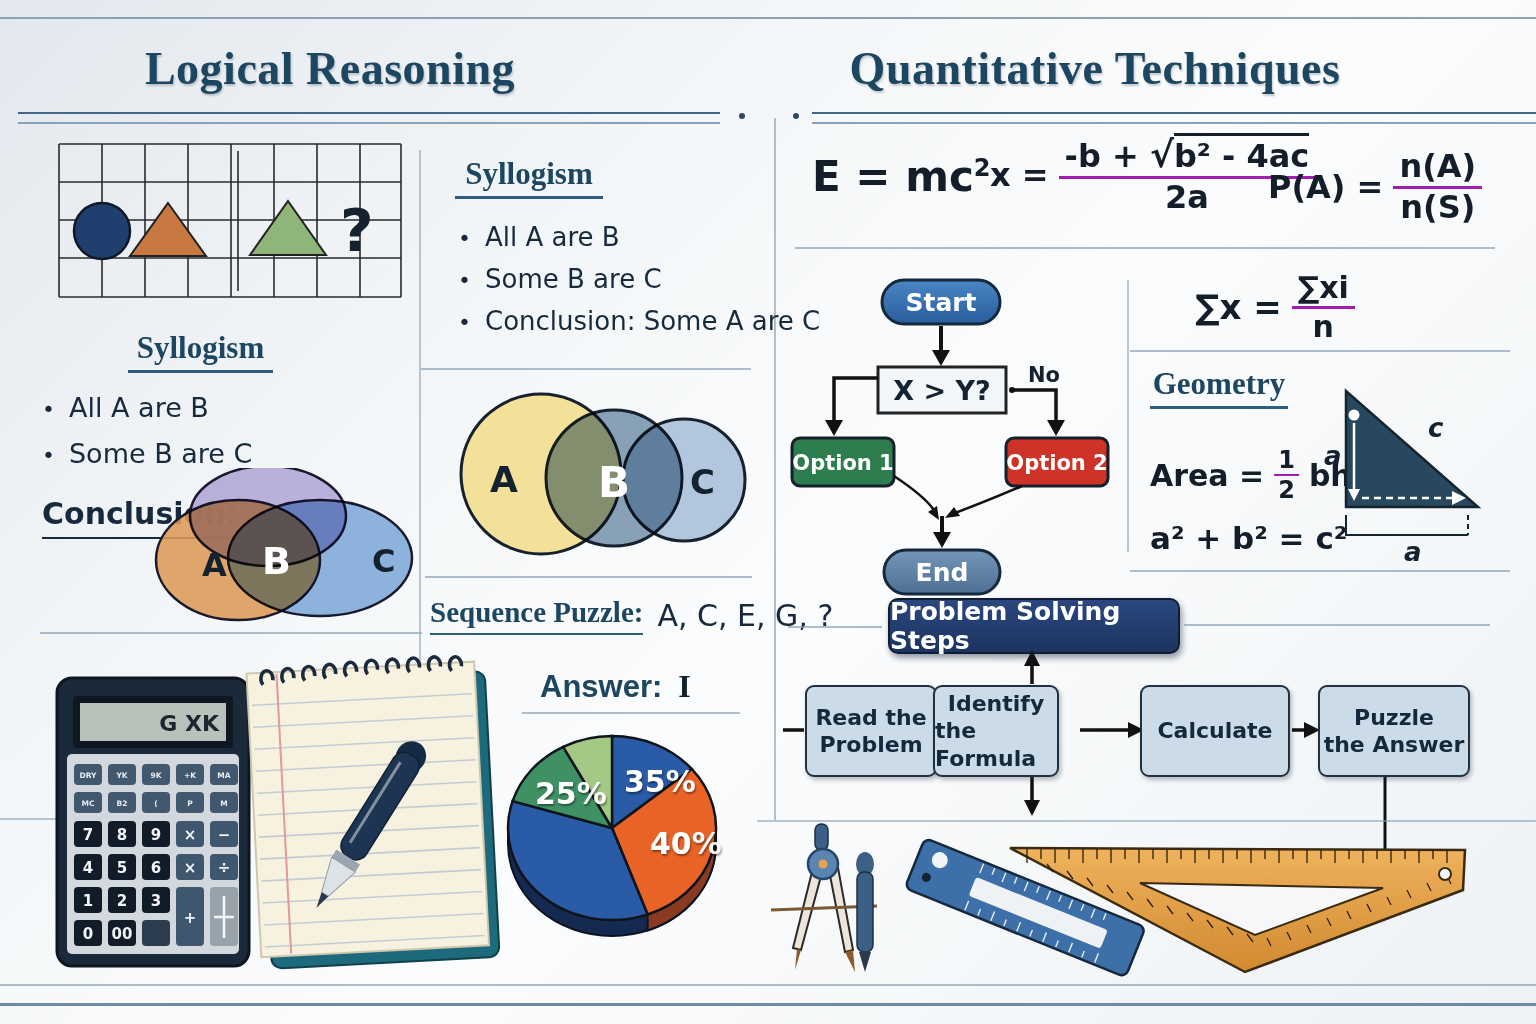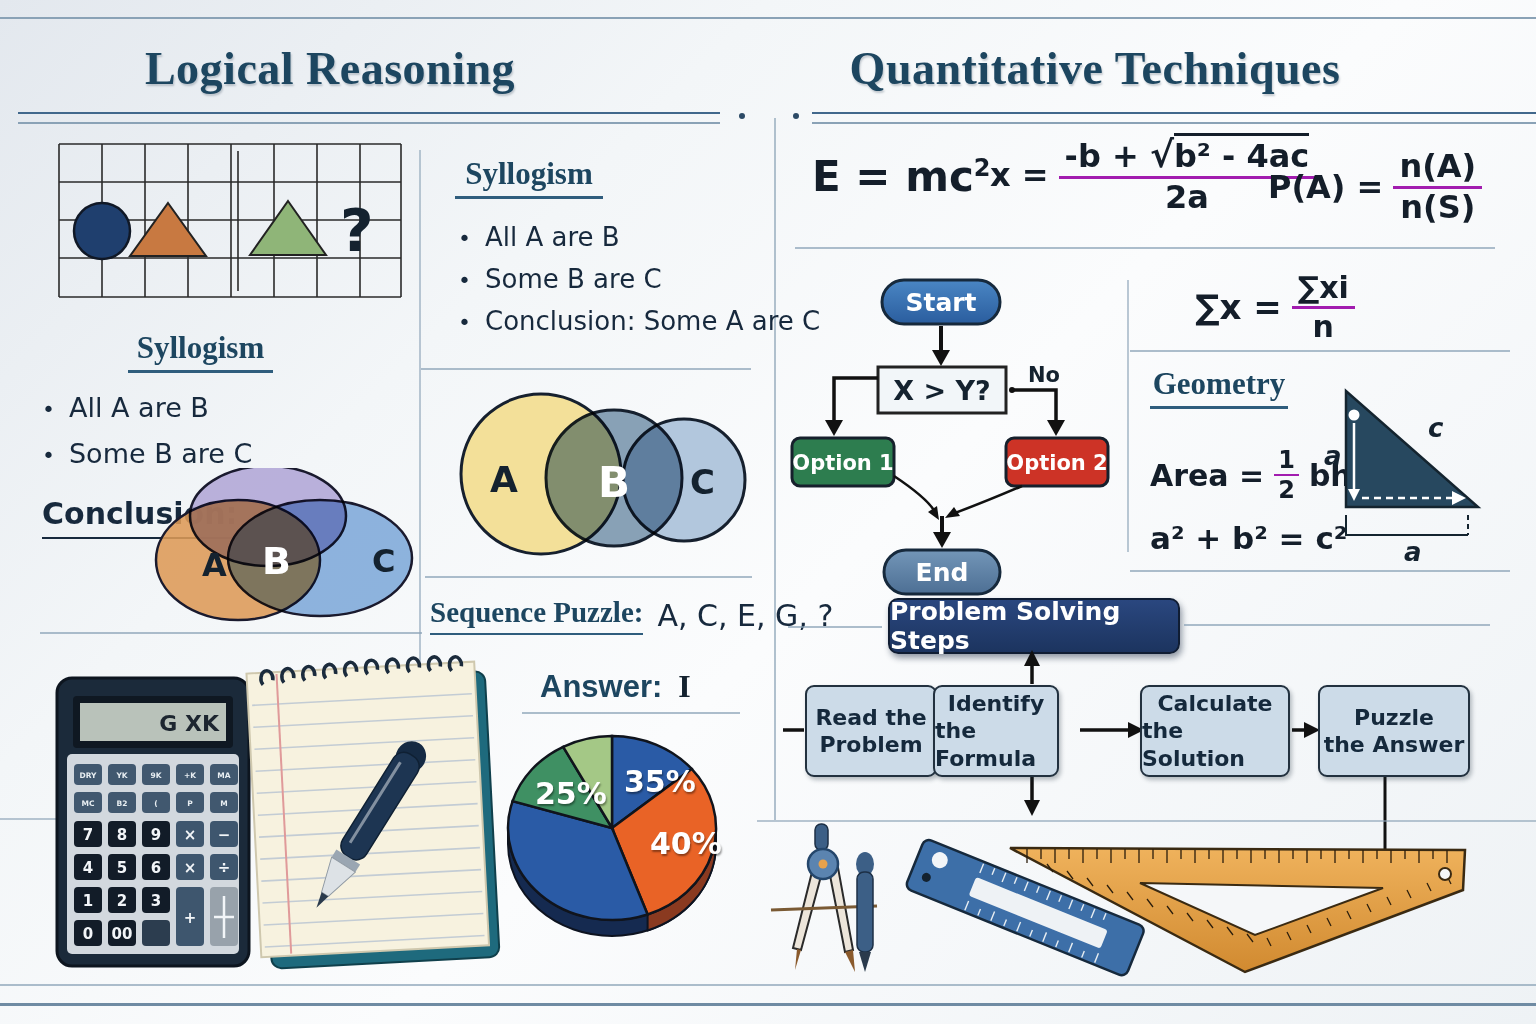--- a/index.html
+++ b/index.html
@@ -387,21 +387,20 @@
 <div class="step-box" style="left:805px;top:685px;width:128px;">
   <span>Read the</span>
     <span>Problem</span>
 </div>
 <div class="step-box" style="left:933px;top:685px;width:122px;">
   <span>Identify</span>
     <span>the Formula</span>
 </div>
 <div class="step-box" style="left:1140px;top:685px;width:146px;">
   <span>Calculate</span>
-    <span>the Solution</span>
 </div>
 <div class="step-box" style="left:1318px;top:685px;width:148px;">
   <span>Puzzle</span>
     <span>the Answer</span>
 </div>
 
 <div class="hline" style="left:757px;top:820px;width:779px;opacity:.6;"></div>
 
 <svg class="abs" style="left:757px;top:822px;" width="779" height="160" viewBox="0 0 779 160">
 

